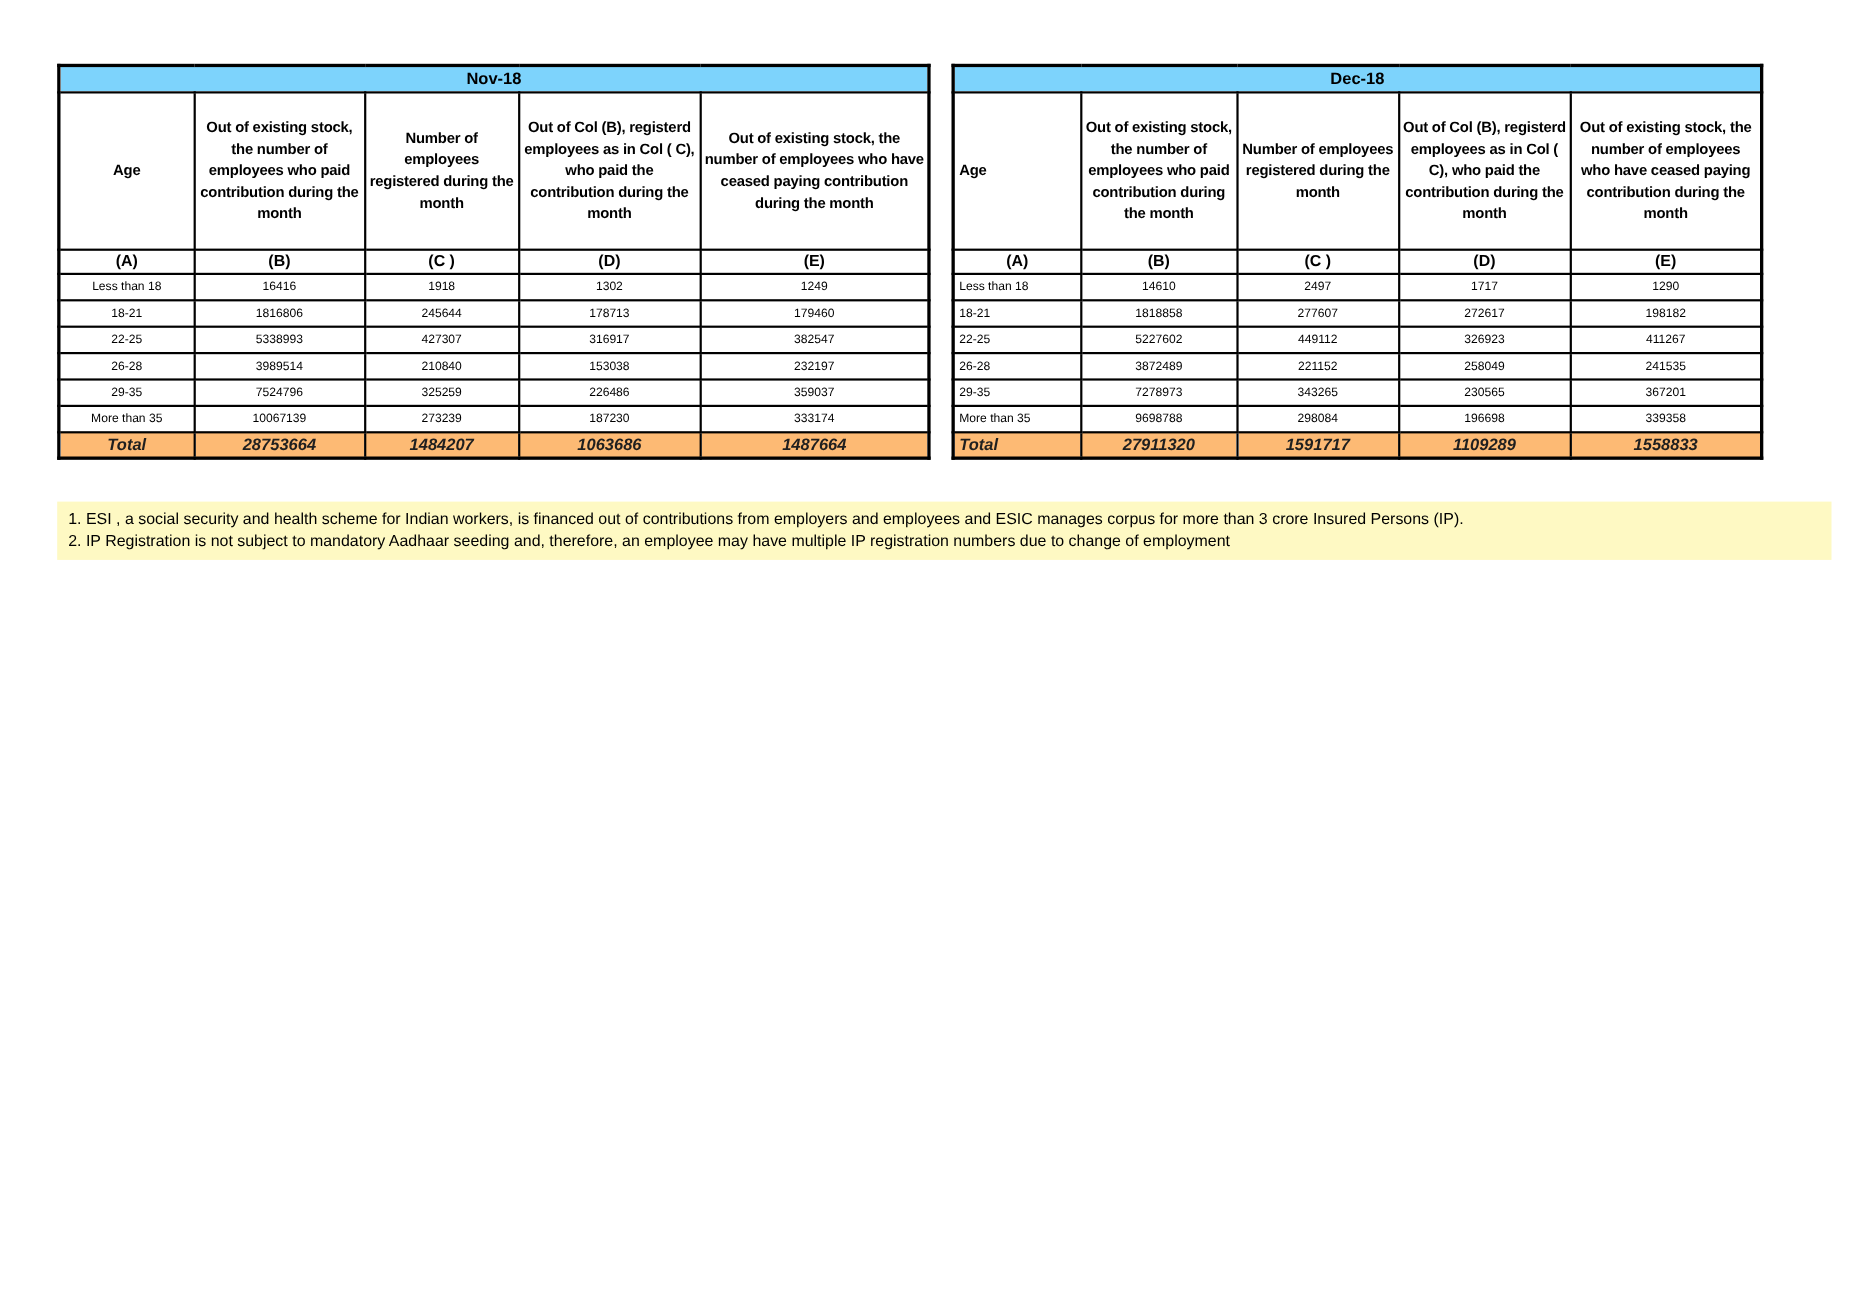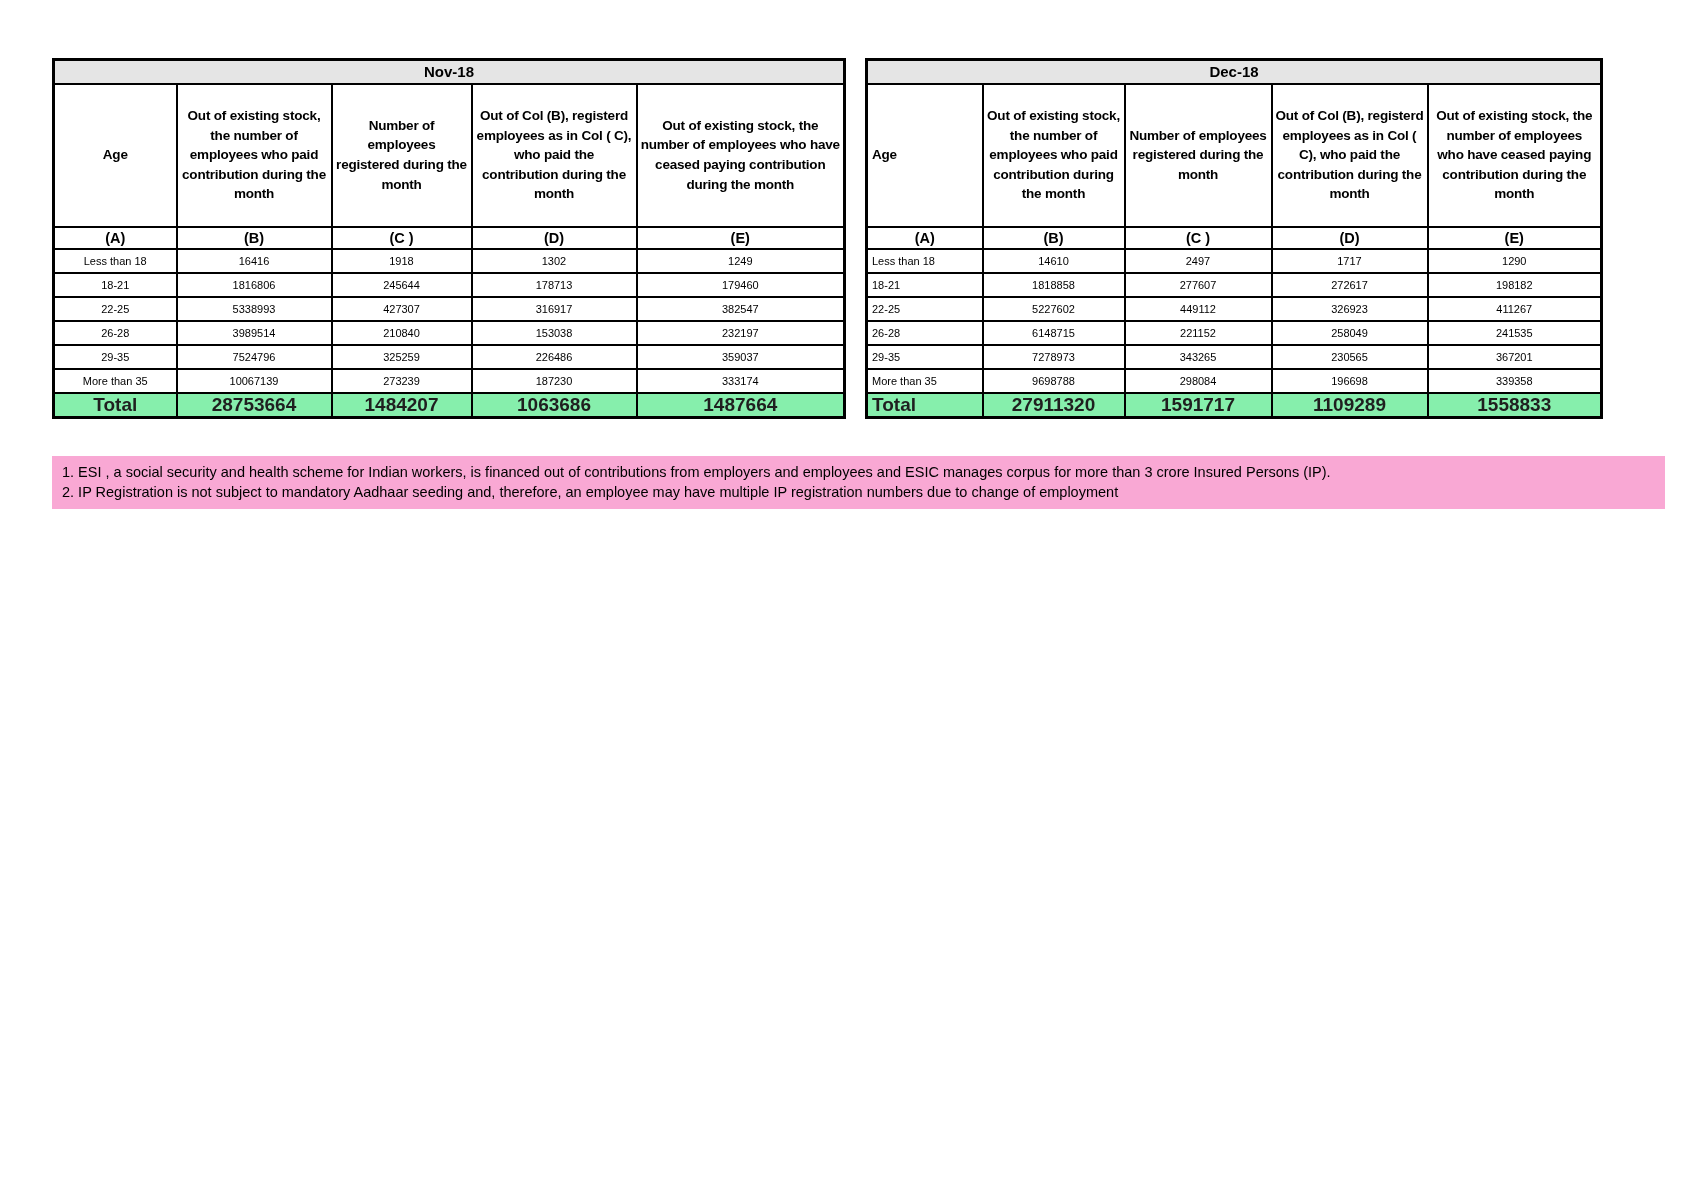--- a/index.html
+++ b/index.html
@@ -16,21 +16,21 @@
     position: absolute; top: 58px;
     border-collapse: collapse;
     table-layout: fixed;
     background: #fff;
     border: 3px solid #000;
   }
   #nov-table { left: 52px;  width: 791px; }
   #dec-table { left: 865px; width: 735px; }
   .tbl td { border: 2px solid #000; overflow: hidden; padding: 0; }
   .month-row td {
-    background: #e5e5e5;
+    background: #7dd3fc;
     height: 24px;
     font-weight: bold; font-size: 15px;
     text-align: center; vertical-align: middle;
   }
   .head-row td {
     height: 143px;
     font-weight: bold; font-size: 13.5px;
     letter-spacing: -0.2px;
     line-height: 1.45;
     text-align: center; vertical-align: middle;
@@ -40,31 +40,31 @@
     height: 22px;
     font-weight: bold; font-size: 14.5px;
     text-align: center; vertical-align: middle;
   }
   .data-row td {
     height: 24px;
     font-size: 11px;
     text-align: center; vertical-align: middle;
   }
   .total-row td {
-    background: #86efac;
+    background: #fdba74;
     height: 24px;
-    font-weight: bold; font-size: 19px;
+    font-weight: bold; font-size: 15px;
     color: #1f1f1f;
-    text-align: center; vertical-align: middle;
+    text-align: center; vertical-align: middle; font-style: italic;
   }
   td.left { text-align: left; padding-left: 4px; }
   #notes-block {
     position: absolute;
     left: 52px; top: 456px; width: 1613px;
-    background: #f9a8d4;
+    background: #fef9c3;
     padding: 7px 10px;
     font-size: 14.5px;
     line-height: 19.5px;
   }
   .note-line { white-space: nowrap; }
 </style>
 </head>
 <body>
 
 <table class="tbl" id="nov-table">
@@ -187,21 +187,21 @@
     </tr>
     <tr class="data-row">
       <td class="left">22-25</td>
       <td>5227602</td>
       <td>449112</td>
       <td>326923</td>
       <td>411267</td>
     </tr>
     <tr class="data-row">
       <td class="left">26-28</td>
-      <td>6148715</td>
+      <td>3872489</td>
       <td>221152</td>
       <td>258049</td>
       <td>241535</td>
     </tr>
     <tr class="data-row">
       <td class="left">29-35</td>
       <td>7278973</td>
       <td>343265</td>
       <td>230565</td>
       <td>367201</td>

